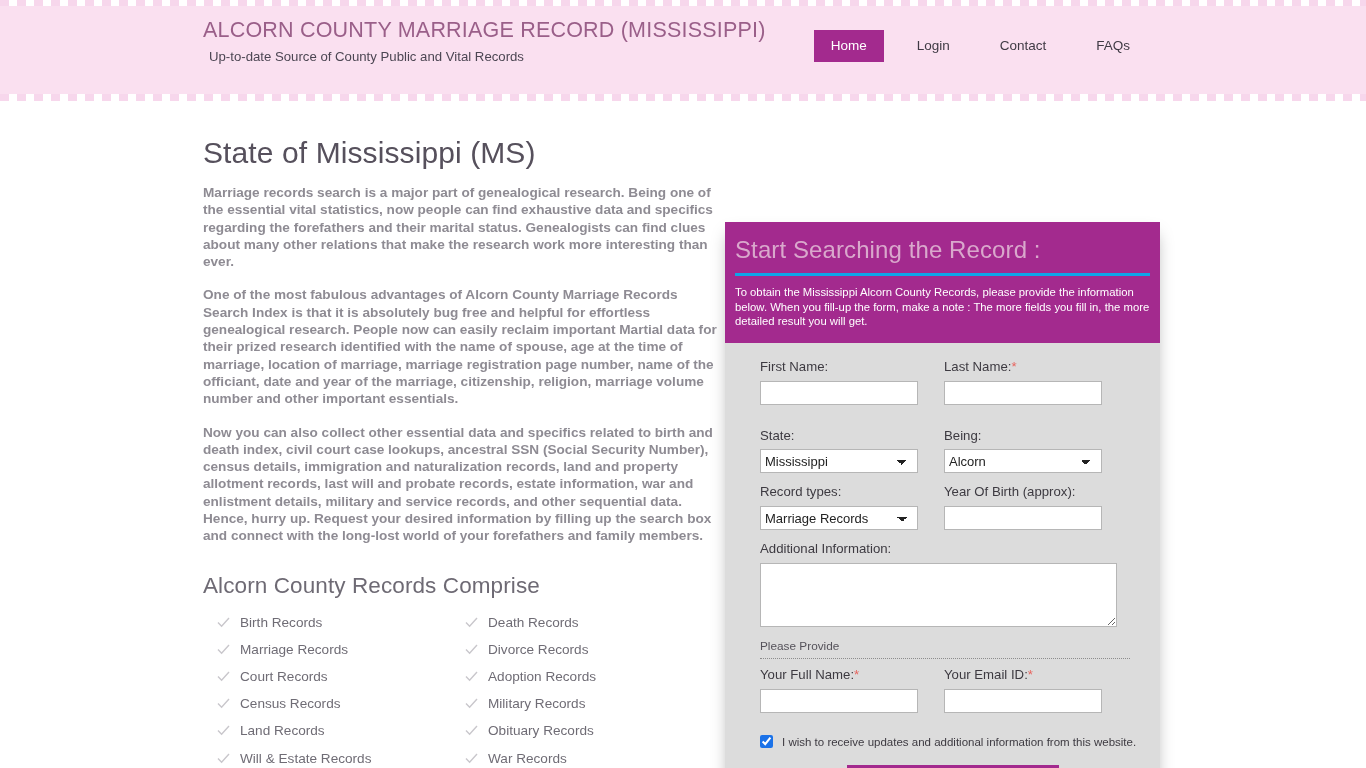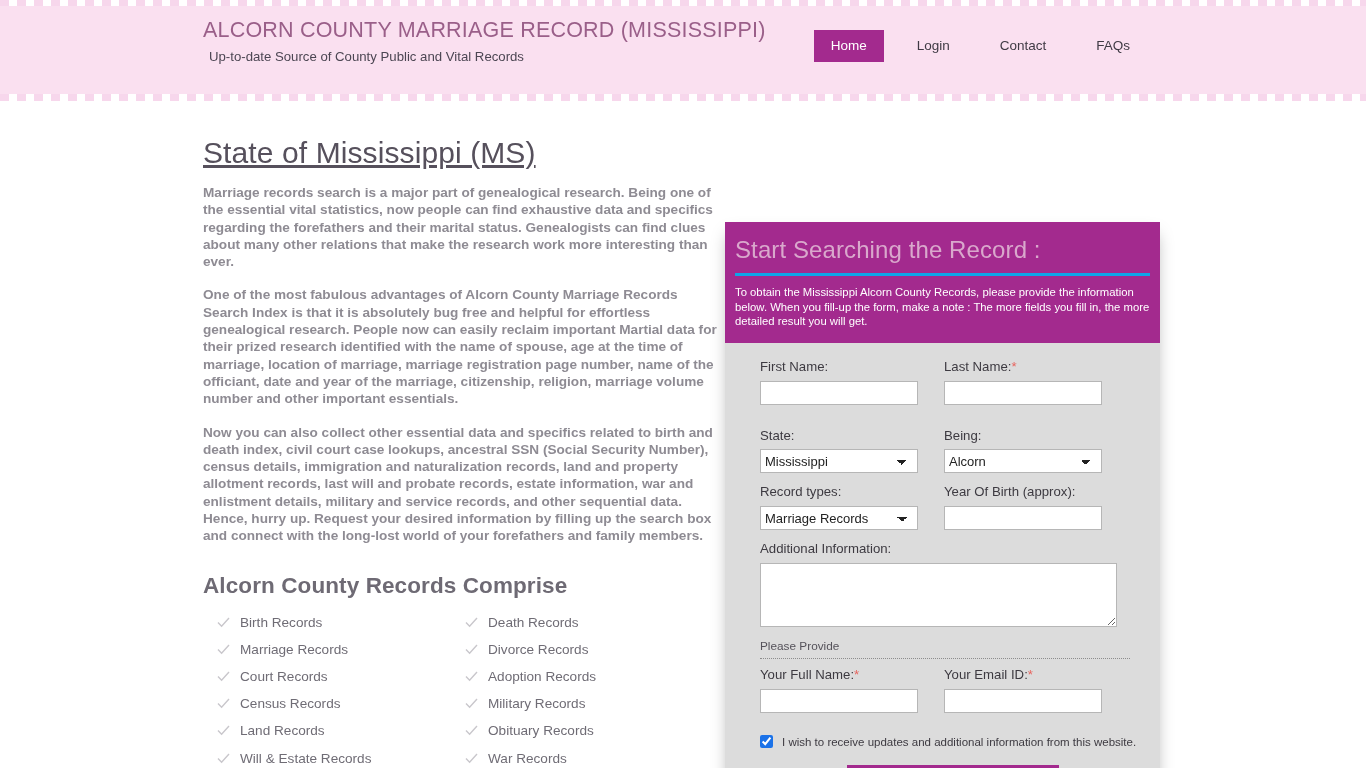--- a/index.html
+++ b/index.html
@@ -89,32 +89,31 @@
     left: 203px;
     top: 42px;
     width: 516px;
   }
   .content h1 {
     font-size: 30px;
     font-weight: 400;
     color: #56505c;
     margin: 0 0 14px 0;
     letter-spacing: 0.1px;
-    text-decoration: underline;
   }
   .content p {
     font-size: 13.6px;
     line-height: 17.3px;
     color: #8e8b93;
     margin: 0 0 16px 0;
     font-weight: bold;
   }
   .content h2 {
     font-size: 22.5px;
-    font-weight: 700;
+    font-weight: 400;
     color: #6e6a74;
     margin: 28px 0 16px 0;
     letter-spacing: 0.1px;
   }
   .records-grid {
     display: grid;
     grid-template-columns: 248px 248px;
     row-gap: 12.2px;
   }
   .record-item {

